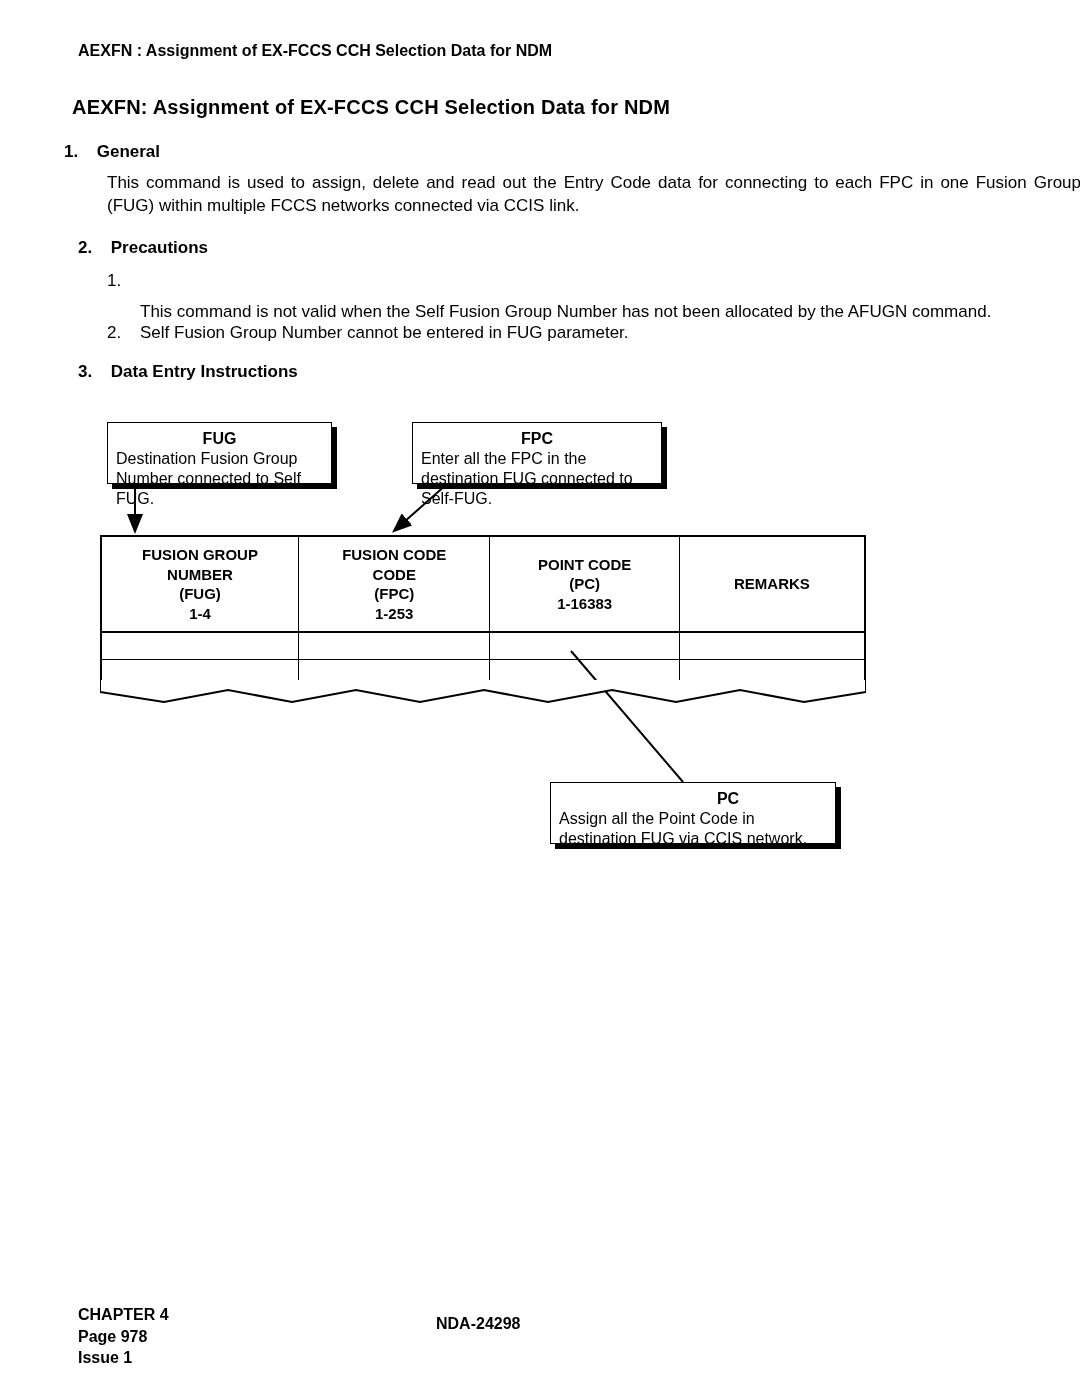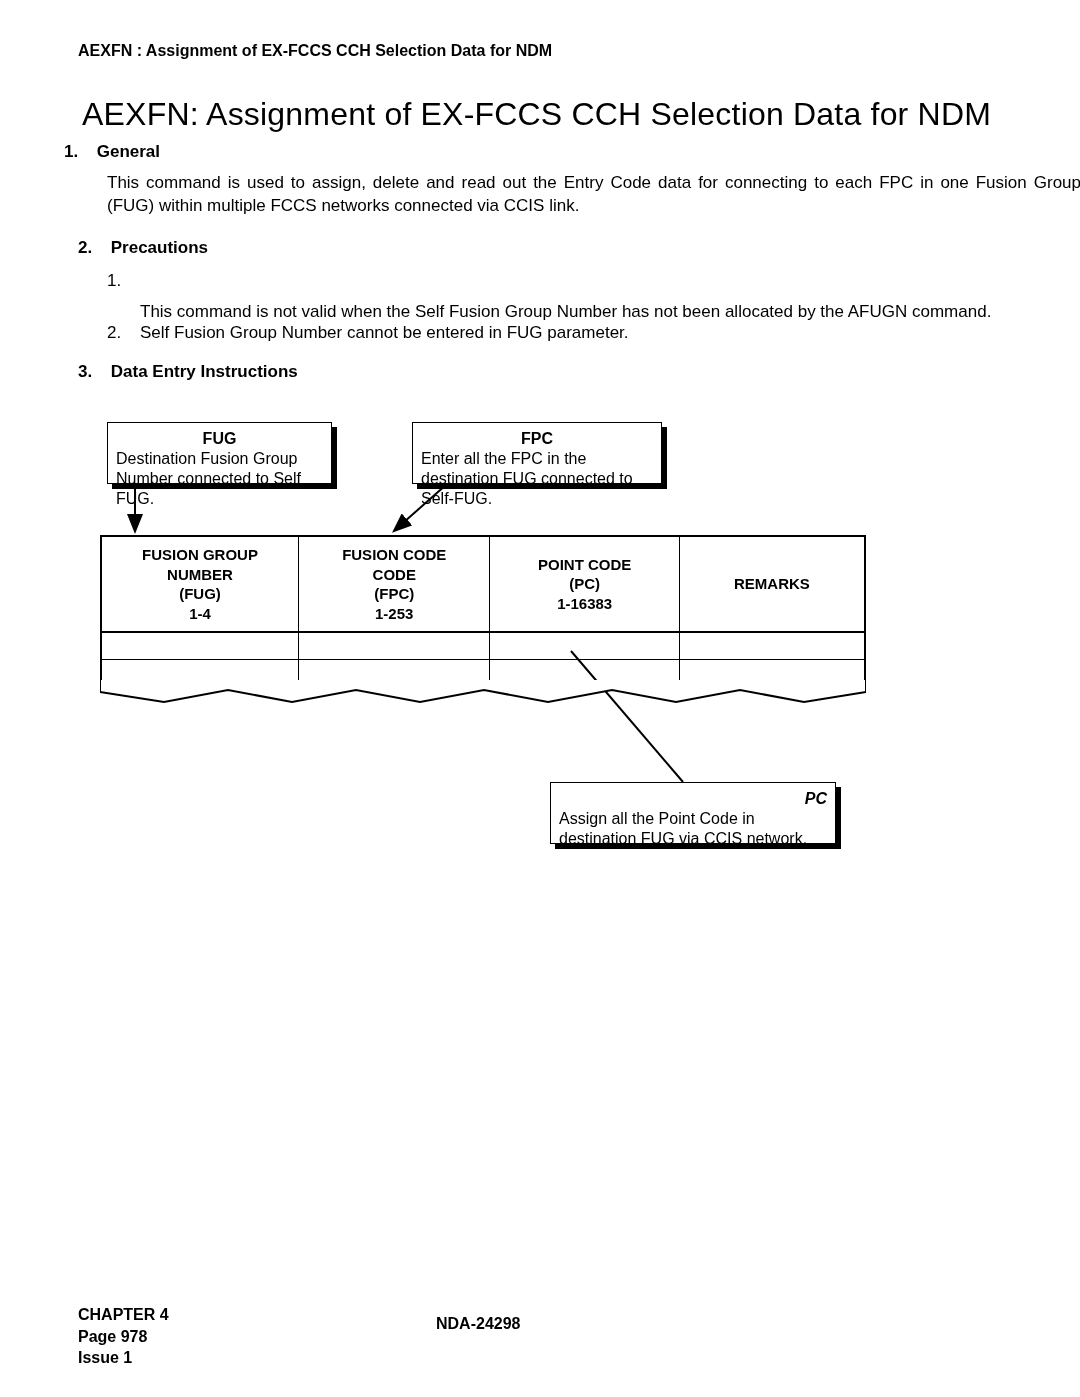--- a/index.html
+++ b/index.html
@@ -19,24 +19,24 @@
   }
   .running-head {
     position: absolute;
     left: 78px;
     top: 42px;
     font-weight: 700;
     font-size: 16px;
   }
   .main-title {
     position: absolute;
-    left: 82px;
+    left: 72px;
     top: 96px;
-    font-weight: 400;
-    font-size: 32px;
+    font-weight: 700;
+    font-size: 20px;
     letter-spacing: 0.2px;
   }
   .sec-heading {
     position: absolute;
     font-weight: 700;
     font-size: 17px;
   }
   .sec-num { display: inline-block; width: 28px; }
   .sec-text { display: inline-block; }
   .body-para {
@@ -229,21 +229,21 @@
     <polyline points="0,0 0,12 64,22 128,10 192,22 256,10 320,22 384,10 448,22 512,10 576,22 640,10 704,22 766,12 766,0" fill="#fff" stroke="none"></polyline>
 
     <polyline points="0,12 64,22 128,10 192,22 256,10 320,22 384,10 448,22 512,10 576,22 640,10 704,22 766,12" fill="none" stroke="#000" stroke-width="2"></polyline>
 
     <line x1="0" y1="0" x2="0" y2="12" stroke="#000" stroke-width="2"></line>
     <line x1="766" y1="0" x2="766" y2="12" stroke="#000" stroke-width="2"></line>
   </svg>
 
   <div class="callout-shadow" style="left:555px; top:787px; width:286px; height:62px;"></div>
   <div class="callout" style="left:550px; top:782px; width:286px; height:62px;">
-    <span class="c-title" style="text-align:right; padding-left:70px;font-style:italic;">PC</span>
+    <span class="c-title" style="text-align:center; padding-left:70px;">PC</span>
     <span>Assign all the Point Code in destination FUG via CCIS network.</span>
   </div>
 
   <div class="footer">
     <div>CHAPTER 4</div>
     <div>Page 978</div>
     <div>Issue 1</div>
   </div>
   <div class="footer-doc">NDA-24298</div>
 

